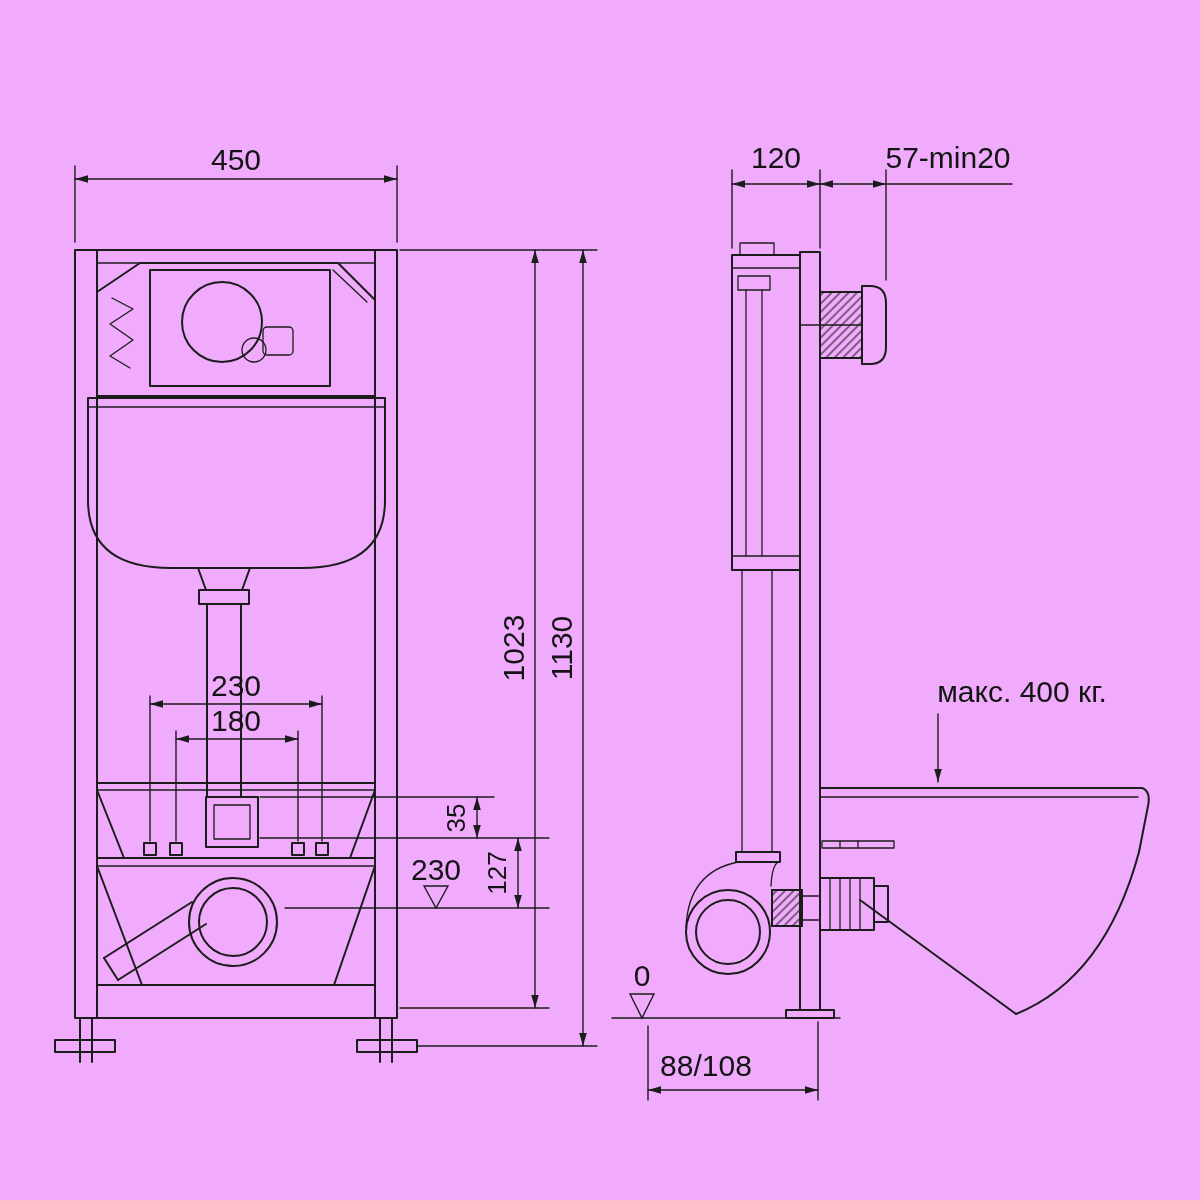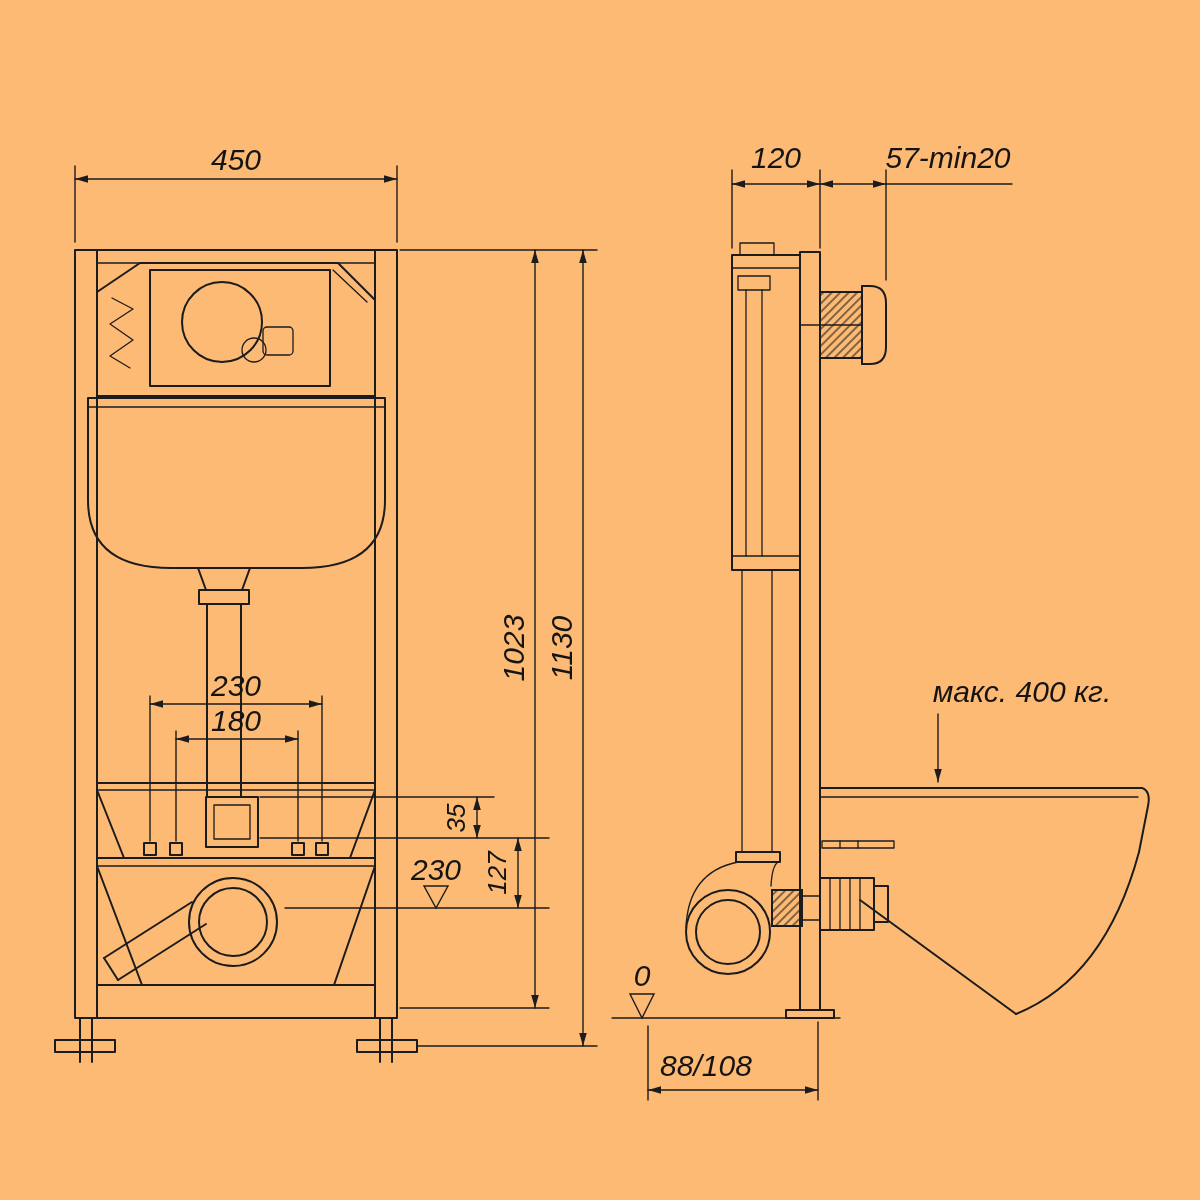--- a/index.html
+++ b/index.html
@@ -1,16 +1,16 @@
 <!DOCTYPE html>
 <html><head>
 <meta charset="utf-8">
 <style>
   html,body{margin:0;padding:0;background:#ffffff;}
-  .stage{width:1200px;height:1200px;background:#fdba74;position:relative;overflow:hidden;font-style:italic;}
+  .stage{width:1200px;height:1200px;background:#f0abfc;position:relative;overflow:hidden;}
   svg{display:block;}
   
   .o{fill:none;stroke:#1c1c1c;stroke-width:2;stroke-linejoin:round;stroke-linecap:round;}
   .t{fill:none;stroke:#1c1c1c;stroke-width:1.3;stroke-linejoin:round;stroke-linecap:round;}
   
   .d{fill:none;stroke:#1c1c1c;stroke-width:1.4;stroke-linecap:round;}
   .hatched{fill:url(#hatch);stroke:#1c1c1c;stroke-width:2;}
   .dimtxt{font-family:"Liberation Sans","DejaVu Sans",sans-serif;font-size:30px;fill:#141414;text-anchor:middle;}
   .dimtxt-sm{font-size:26px;}
 </style>

